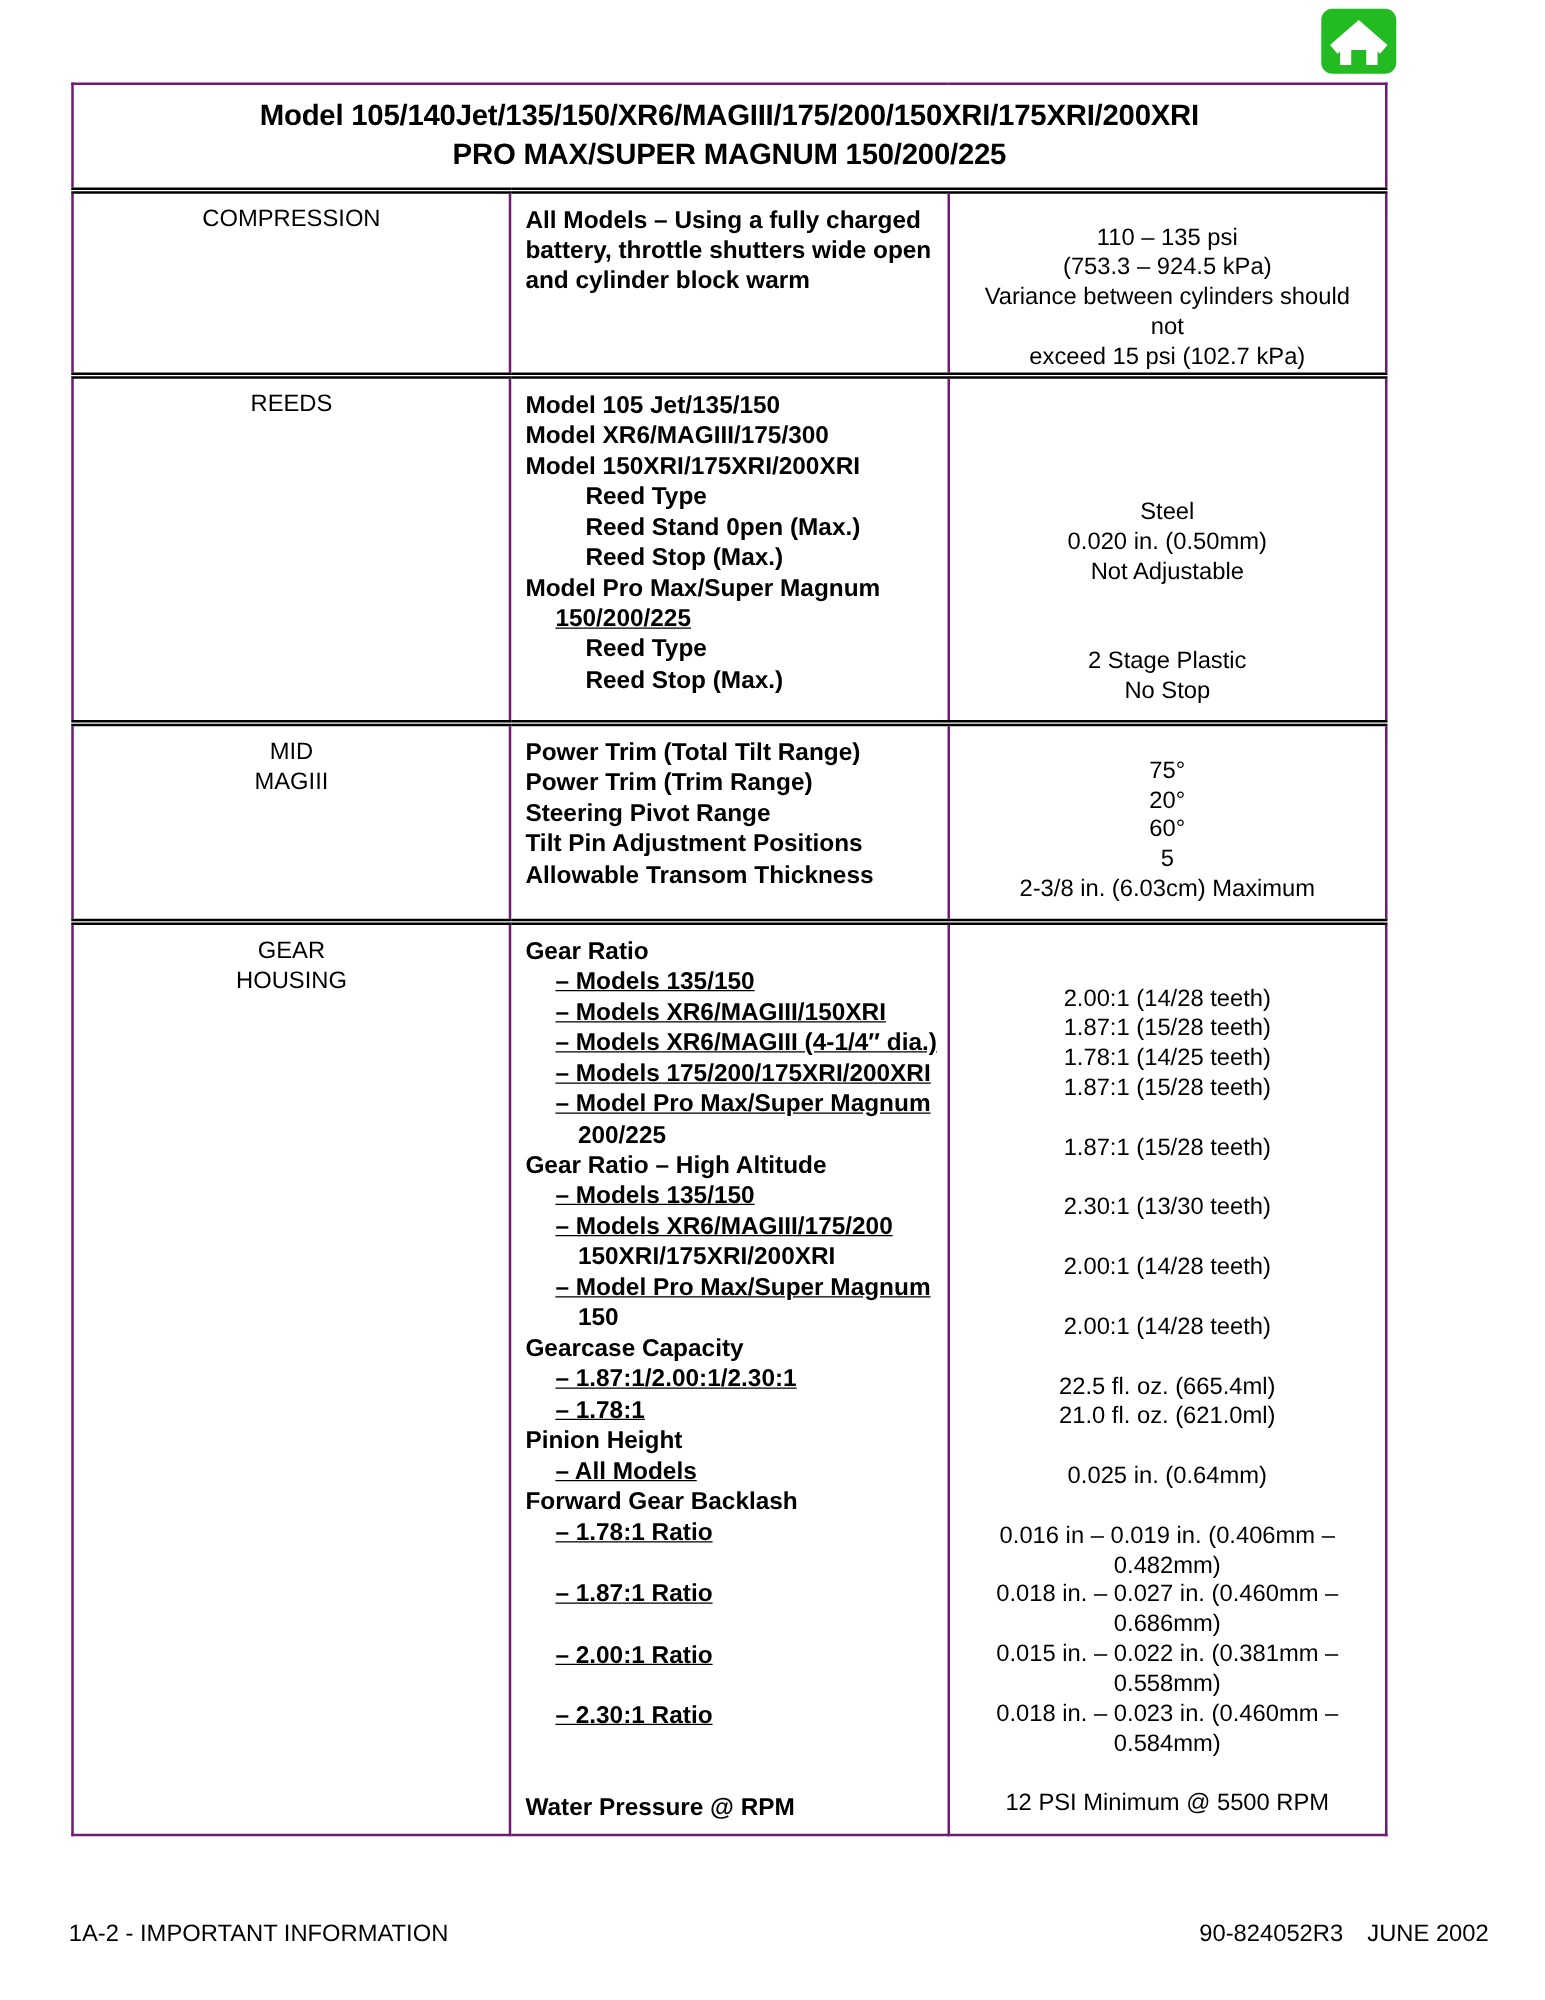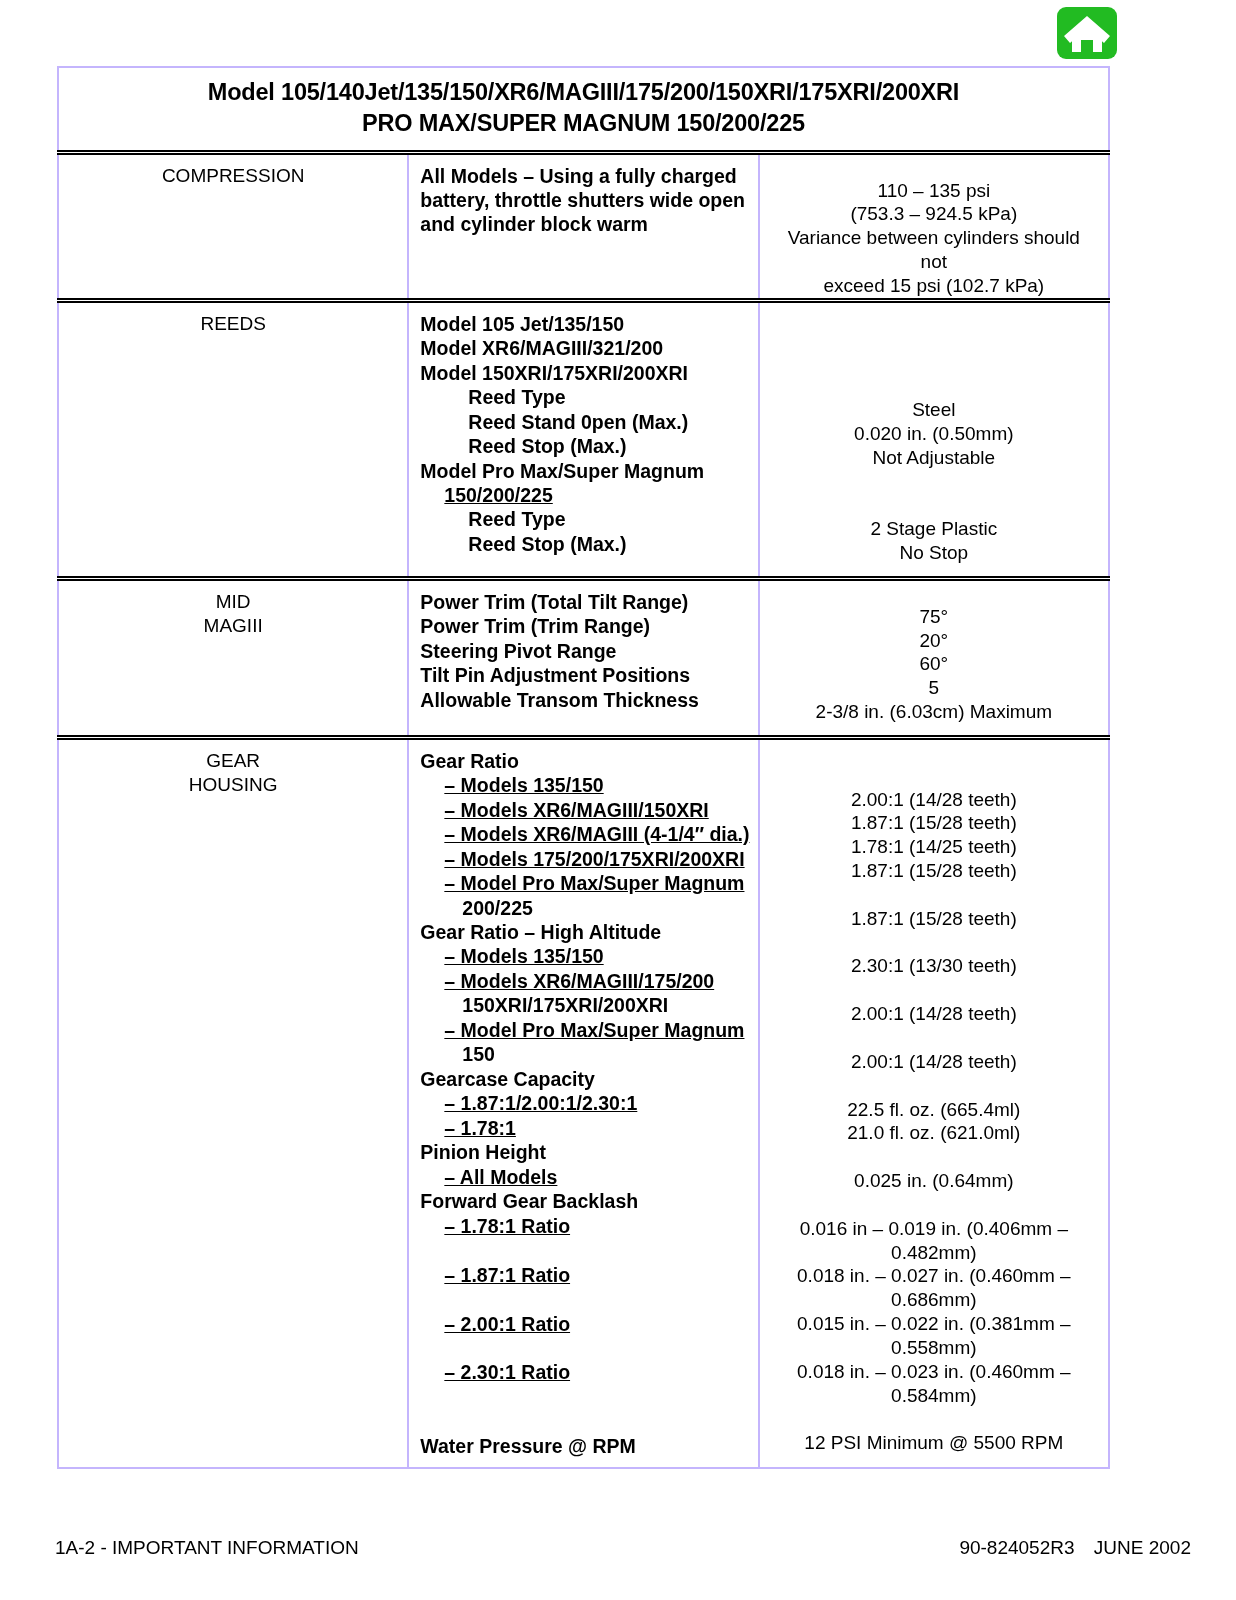--- a/index.html
+++ b/index.html
@@ -29,21 +29,21 @@
   
   .spec-table {
     position: absolute;
     left: 57px;
     top: 66px;
     width: 1053px;
     border-collapse: collapse;
     table-layout: fixed;
   }
   .spec-table, .spec-table td, .spec-table th {
-    border: 2px solid #c4b5fd;
+    border: 2px solid #701a75;
   }
 
   .title-cell {
     text-align: center;
     font-weight: bold;
     font-size: 23.5px;
     line-height: 1.33;
     padding: 9px 4px 10px 4px;
     letter-spacing: -0.2px;
   }
@@ -139,21 +139,21 @@
         <span class="val-line">(753.3 – 924.5 kPa)</span>
         <span class="val-line">Variance between cylinders should not</span>
         <span class="val-line">exceed 15 psi (102.7 kPa)</span>
       </td>
     </tr>
 
     <tr class="section h-reeds">
       <td class="cat">REEDS</td>
       <td class="items">
         <span class="row-line">Model 105 Jet/135/150</span>
-        <span class="row-line">Model XR6/MAGIII/321/200</span>
+        <span class="row-line">Model XR6/MAGIII/175/300</span>
         <span class="row-line">Model 150XRI/175XRI/200XRI</span>
         <span class="row-line ind1">Reed Type</span>
         <span class="row-line ind1">Reed Stand 0pen (Max.)</span>
         <span class="row-line ind1">Reed Stop (Max.)</span>
         <span class="row-line">Model Pro Max/Super Magnum</span>
         <span class="row-line ind2">150/200/225</span>
         <span class="row-line ind1">Reed Type</span>
         <span class="row-line ind1">Reed Stop (Max.)</span>
       </td>
       <td class="vals">

